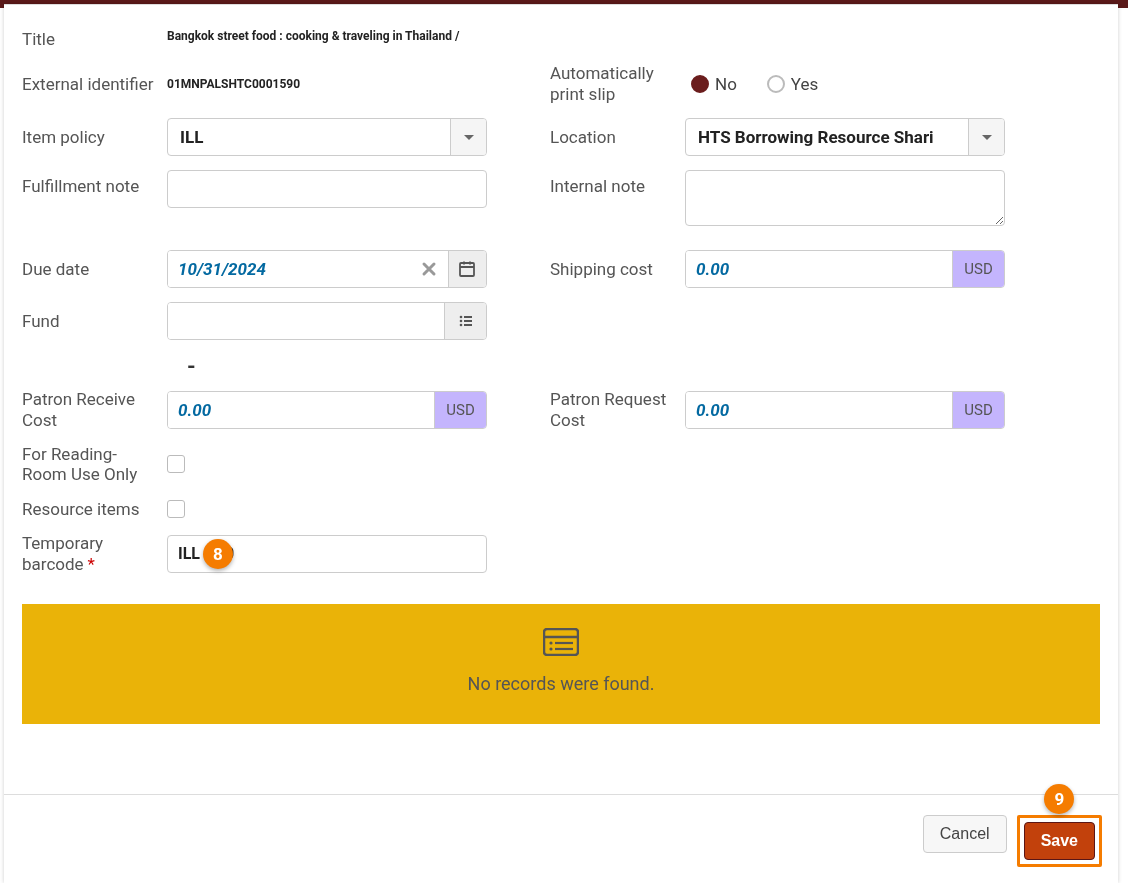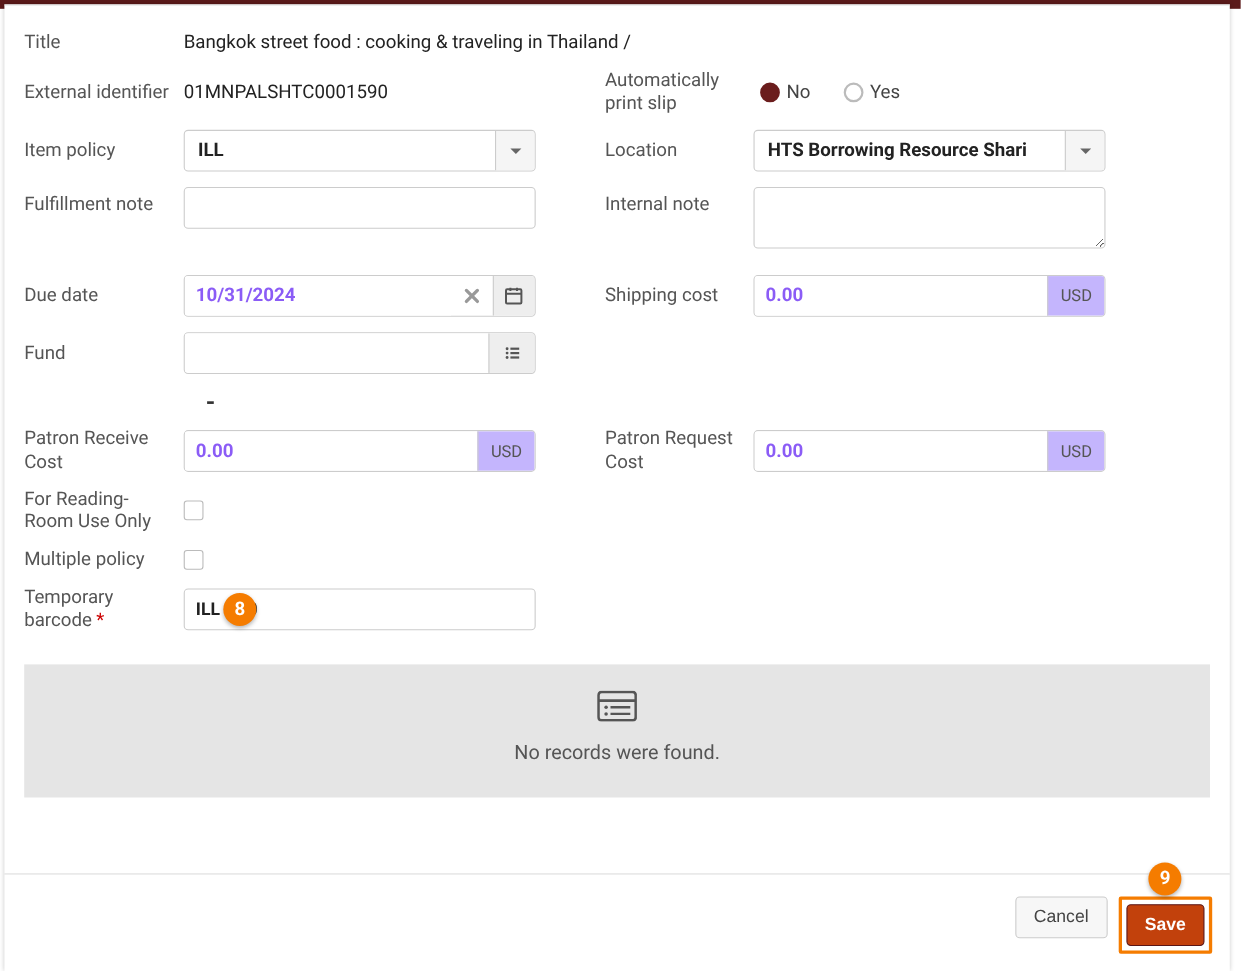--- a/index.html
+++ b/index.html
@@ -47,22 +47,22 @@
     align-items:center;
   }
   .label {
     width:145px;
     padding-right:12px;
     font-size:17px;
     color:#555;
     line-height:1.2;
   }
   .value {
-    font-size:17px;
-    font-weight:400;
+    font-size:12px;
+    font-weight:700;
     color:#222;
   }
   .field {
     flex:1;
     max-width:320px;
   }
   .input, .select, .textarea {
     width:100%;
     border:1px solid #ccc;
     border-radius:4px;
@@ -116,21 +116,22 @@
     height:38px;
   }
   .input-group input {
     border:none;
     outline:none;
     flex:1;
     padding:0 10px;
     font-size:17px;
     font-weight:700;
     font-family:inherit;
-    color:#8b5cf6;
+    color:#0369a1;
+    font-style:italic;
   }
   .input-group .addon {
     background:#eee;
     border-left:1px solid #ccc;
     width:42px;
     display:flex;
     align-items:center;
     justify-content:center;
     cursor:pointer;
   }
@@ -191,21 +192,21 @@
     background:#f57c00;
     color:#fff;
     font-weight:700;
     font-size:17px;
     display:flex; align-items:center; justify-content:center;
     box-shadow:0 2px 4px rgba(0,0,0,0.3);
     z-index:50;
   }
   .empty-box {
     margin:16px 18px 0 18px;
-    background:#e5e5e5;
+    background:#eab308;
     padding:24px 0 30px 0;
     text-align:center;
   }
   .empty-box .icon {
     font-size:30px;
     color:#555;
     margin-bottom:10px;
   }
   .empty-box .msg {
     font-size:18px;
@@ -398,21 +399,21 @@
     <div class="row">
       <div class="col">
         <div class="label">For Reading-Room Use Only</div>
         <span class="checkbox"></span>
       </div>
       <div class="col"></div>
     </div>
 
     <div class="row">
       <div class="col">
-        <div class="label">Multiple policy</div>
+        <div class="label">Resource items</div>
         <span class="checkbox"></span>
       </div>
       <div class="col"></div>
     </div>
 
     <div class="row" style="position:relative">
       <div class="col">
         <div class="label">
           <span>Temporary barcode</span><span class="req">*</span>
         </div>

